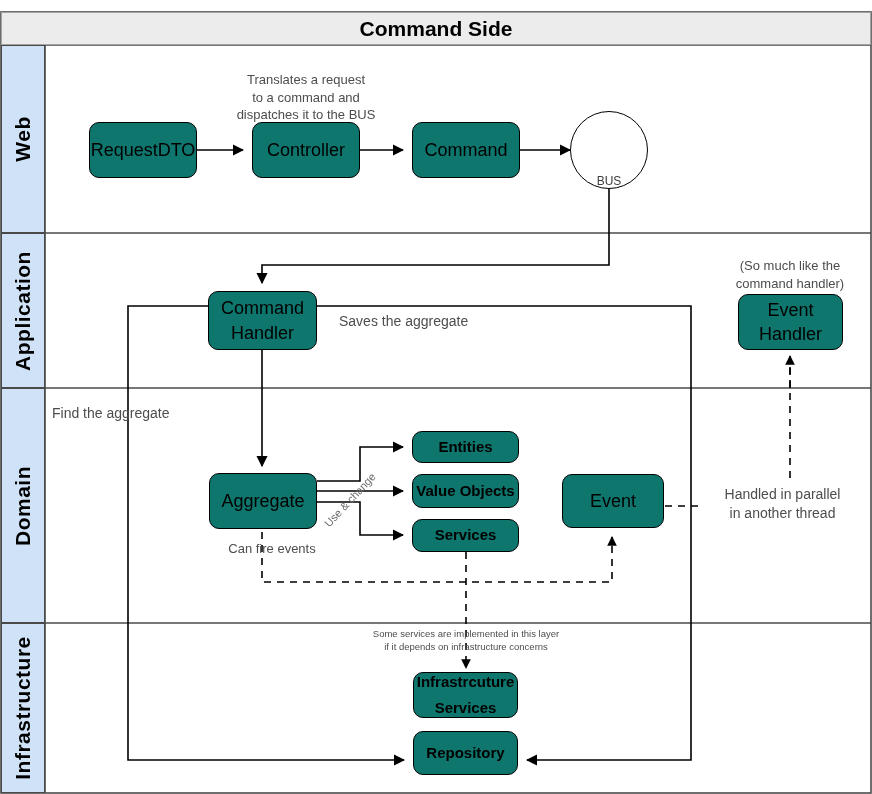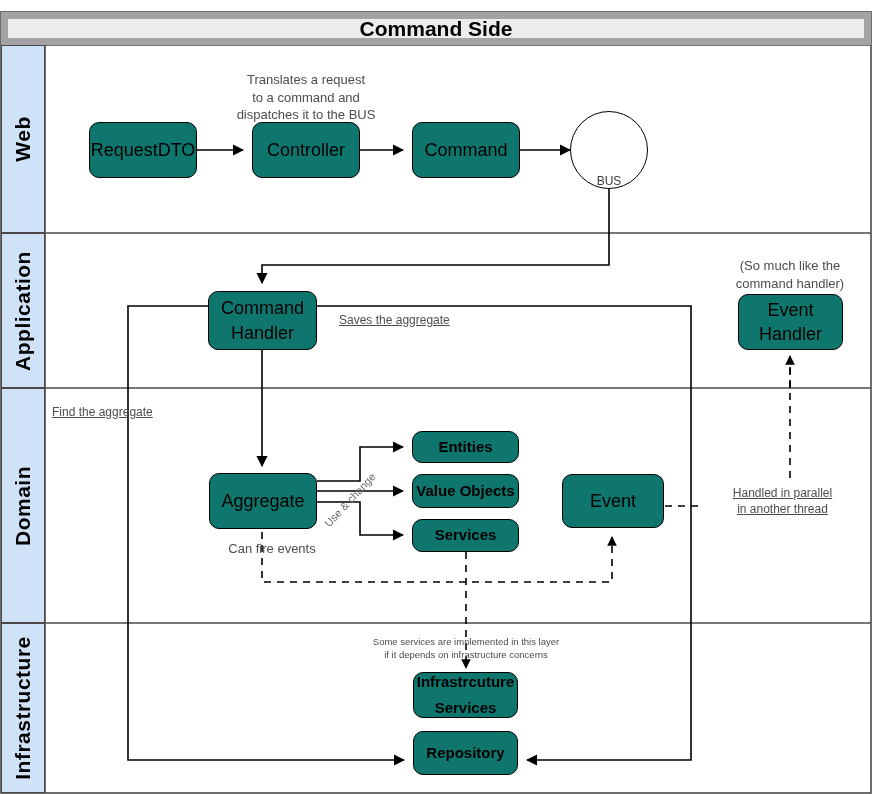--- a/index.html
+++ b/index.html
@@ -9,21 +9,21 @@
   .lane-label{
     position:absolute;display:flex;align-items:center;justify-content:center;
     background:#cfe2f7;border:1px solid #4a4a4a;box-sizing:border-box;
   }
   .lane-label span{
     transform:rotate(-90deg);white-space:nowrap;
     font-weight:bold;font-size:21px;color:#000;letter-spacing:0.5px;
   }
   .title-bar{
     position:absolute;left:1px;top:12px;width:870px;height:33px;
-    background:#ececec;border:7px solid #a3a3a3;box-sizing:border-box;
+    background:#ececec;border:1px solid #a3a3a3;box-sizing:border-box;
     display:flex;align-items:center;justify-content:center;
   }
   .title-bar span{font-size:21px;font-weight:bold;color:#000;}
   .node{
     position:absolute;box-sizing:border-box;background:#0f766e;
     border:1.6px solid #000;border-radius:10px;
     display:flex;align-items:center;justify-content:center;
     text-align:center;color:#000;line-height:1.35;
   }
   .node.big{font-size:18px;}
@@ -32,21 +32,21 @@
     position:absolute;box-sizing:border-box;background:#fff;
     border:1.6px solid #000;border-radius:50%;
     display:flex;align-items:flex-end;justify-content:center;
     font-size:12px;color:#3d3d3d;
   }
   .anno{
     position:absolute;color:#4d4d4d;text-align:center;line-height:1.35;
     white-space:pre-line;
   }
   .anno.s13{font-size:13px;}
-  .anno.s16{font-size:12px;text-decoration:underline;}
+  .anno.s16{font-size:14px;}
   .anno.s9{font-size:9.5px;}
   .anno.left{text-align:left;}
   .rot{
     position:absolute;color:#6b6b6b;font-size:11px;
     transform:rotate(-47deg);transform-origin:left top;white-space:nowrap;
   }
 </style>
 </head>
 <body>
 
@@ -162,21 +162,21 @@
   </div>
   <div class="node big" style="left:562px;top:474px;width:102px;height:54px;">
     <span>Event</span>
   </div>
 
   <div class="rot" style="left:322px;top:521px;">Use &amp; change</div>
   <div class="anno s13" style="left:203px;top:540px;width:138px;">Can fire events</div>
   <div class="anno s16" style="left:700px;top:485px;width:165px;">Handled in parallel
 in another thread</div>
 
-  <div class="anno s9" style="left:356px;top:628px;width:220px;margin-top:8px;">Some services are implemented in this layer
+  <div class="anno s9" style="left:356px;top:628px;width:220px;">Some services are implemented in this layer
 if it depends on infrastructure concerns</div>
 
   <div class="node mid" style="left:413px;top:672px;width:105px;height:46px;white-space:pre-line;line-height:1.75;">
     <span>Infrastrcuture
 Services</span>
   </div>
   <div class="node mid" style="left:413px;top:731px;width:105px;height:44px;">
     <span>Repository</span>
   </div>
 

